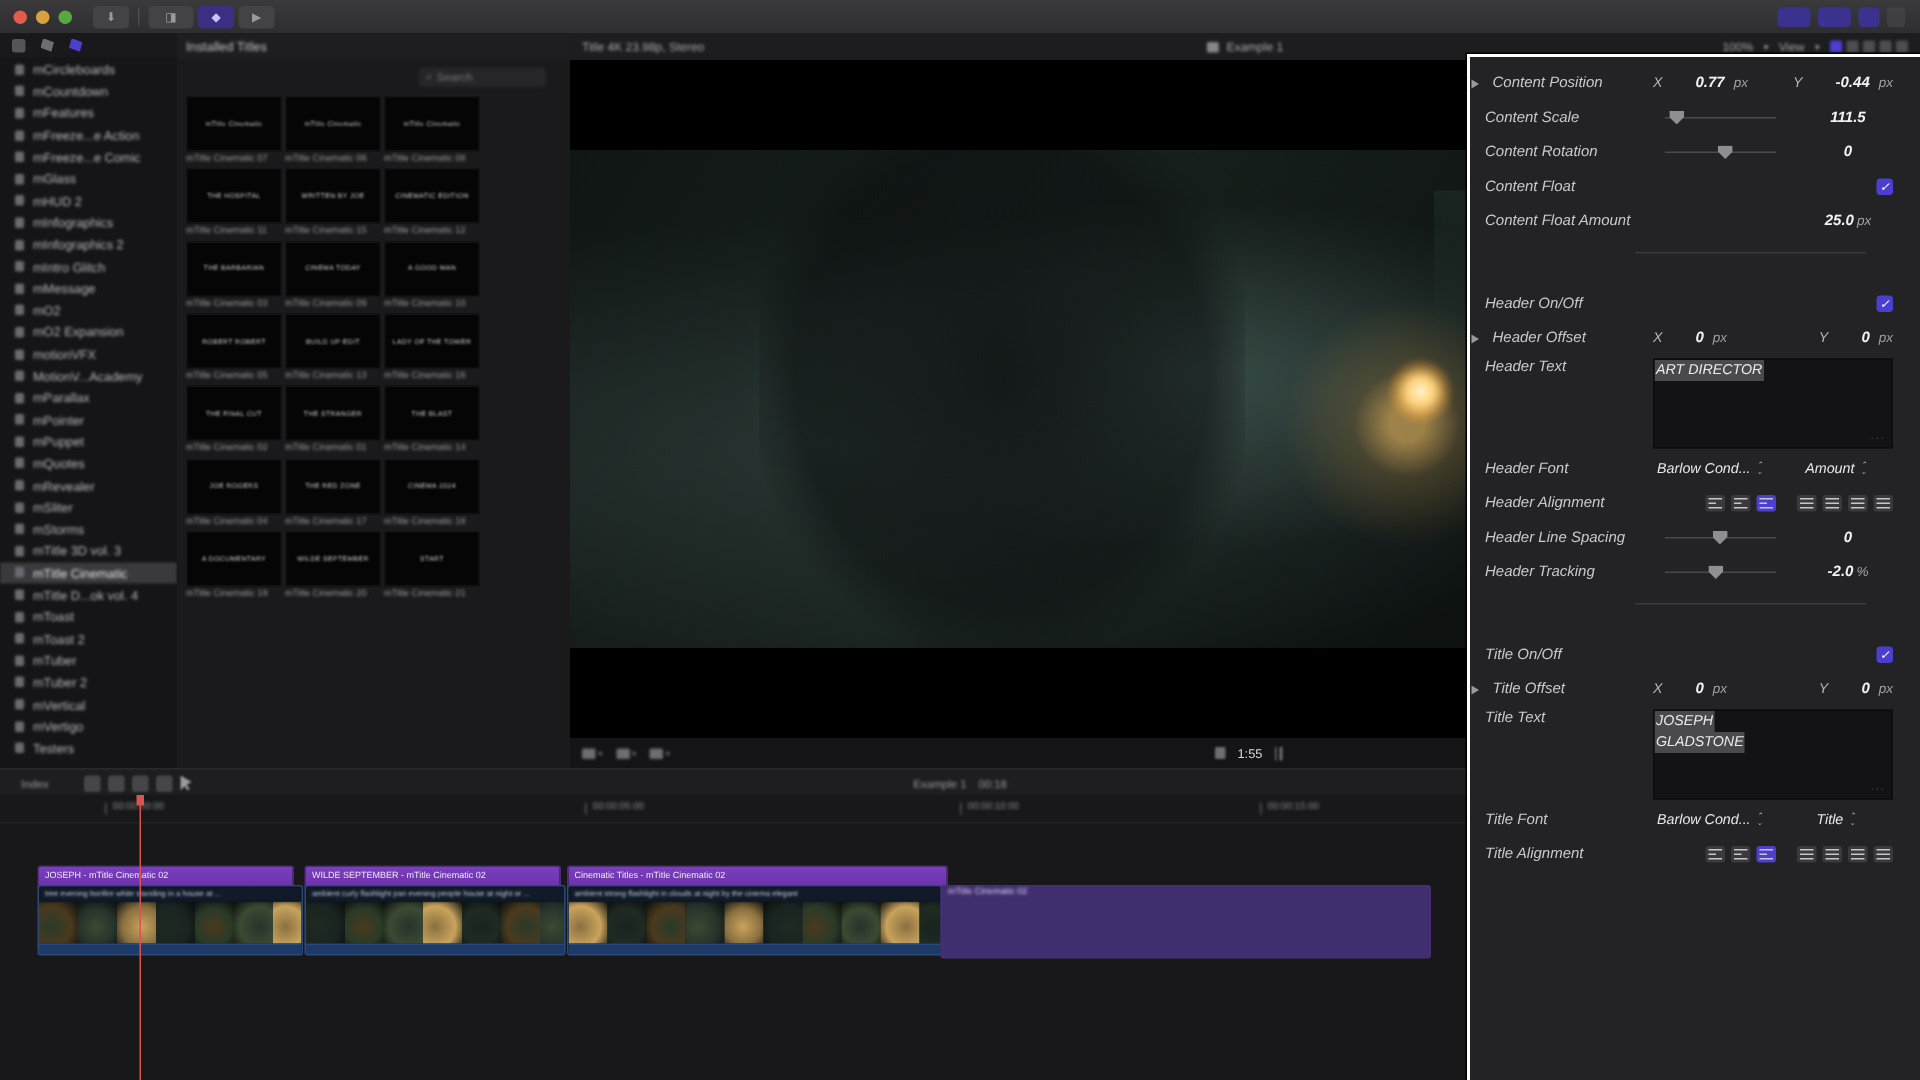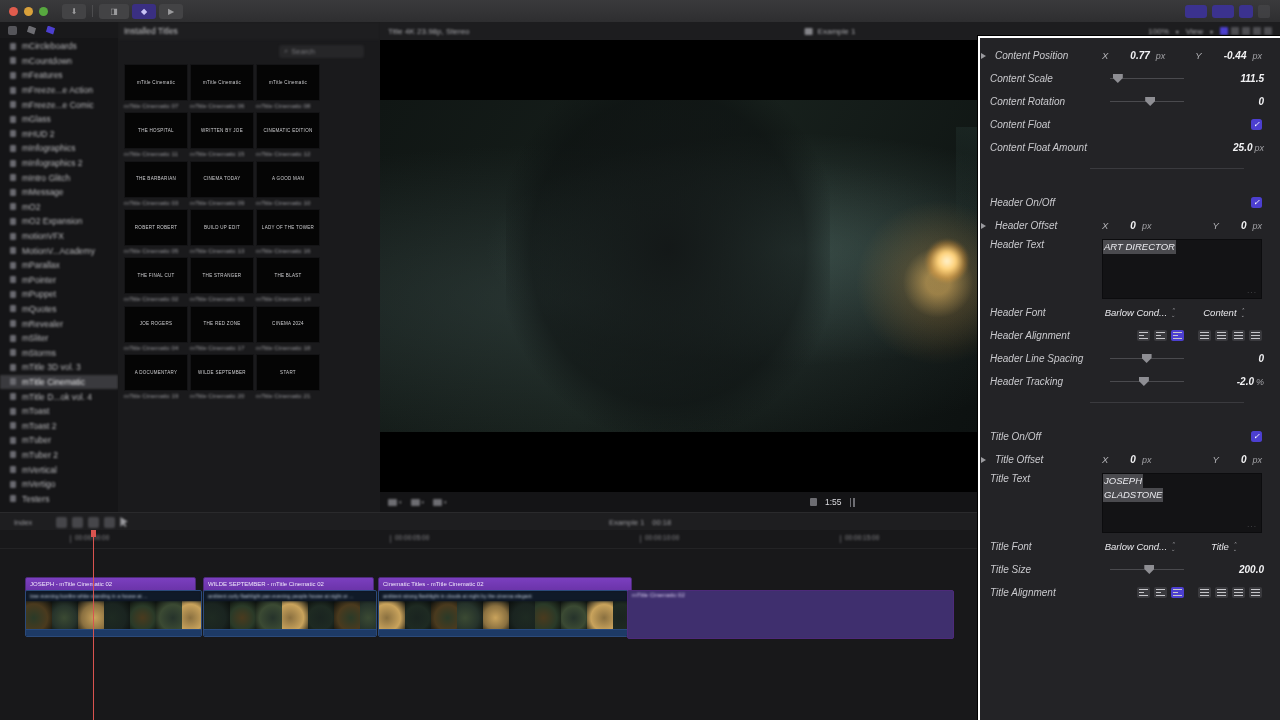--- a/index.html
+++ b/index.html
@@ -165,21 +165,21 @@
   .axis{color:#b4b4b8;font-size:9.5px;}
   .num{color:#f2f2f4;font-weight:bold;font-size:10px;}
   .unit{color:#a2a2a6;font-size:9px;margin-left:2px;}
   .xy{display:flex;align-items:center;flex:1;justify-content:space-between;padding-right:2px;}
   .xy .pair{display:flex;align-items:baseline;gap:4px;}
   .xy .pair .axis{margin-right:18px;}
   .slider{flex:1;height:14px;position:relative;display:flex;align-items:center;margin-right:8px;}
   .slider .track{position:absolute;left:8px;right:8px;height:1px;background:#4a4a4e;}
   .slider .knob{position:absolute;width:10px;height:9px;background:#8e8e93;
     clip-path:polygon(0 0,100% 0,100% 45%,50% 100%,0 45%);}
-  .valright{width:64px;text-align:right;color:#f2f2f4;font-weight:bold;}
+  .valright{width:64px;text-align:center;color:#f2f2f4;font-weight:bold;}
   .valright .unit{font-weight:normal;}
   .chk{width:11px;height:11px;border-radius:2.5px;background:#4c3fd0;
     display:flex;align-items:center;justify-content:center;margin-left:auto;
     margin-right:2px;color:#fff;font-size:8px;line-height:1;}
   .textarea{flex:1;height:58px;background:#131315;border:1px solid #0c0c0e;
     margin-right:2px;position:relative;overflow:hidden;}
   .textarea .sel{background:#4a4a4e;color:#eaeaee;font-size:9.5px;
     display:inline-block;padding:0 1px;line-height:14px;}
   .textarea .grip{position:absolute;right:4px;bottom:2px;color:#4e4e52;font-size:7px;letter-spacing:1px;}
   .popup{flex:1;display:flex;gap:8px;margin-right:2px;}
@@ -734,21 +734,21 @@
         <div class="row">
           <div class="lbl">
             <span>Header Font</span>
           </div>
           <div class="popup">
             <div class="pop">
               <span>Barlow Cond...</span>
               <span class="st" style="font-size: 5px; line-height: 5px;">⌃<br>⌄</span>
             </div>
             <div class="pop">
-              <span>Content</span>
+              <span>Amount</span>
               <span class="st" style="font-size: 5px; line-height: 5px;">⌃<br>⌄</span>
             </div>
           </div>
         </div>
         <div class="row">
           <div class="lbl">
             <span>Header Alignment</span>
           </div>
           <div class="aligns">
             <div class="ab">
@@ -868,30 +868,20 @@
               <span class="st" style="font-size: 5px; line-height: 5px;">⌃<br>⌄</span>
             </div>
             <div class="pop">
               <span>Title</span>
               <span class="st" style="font-size: 5px; line-height: 5px;">⌃<br>⌄</span>
             </div>
           </div>
         </div>
         <div class="row">
           <div class="lbl">
-            <span>Title Size</span>
-          </div>
-          <div class="slider">
-            <div class="track"></div>
-            <div class="knob" style="left: 47%;"></div>
-          </div>
-          <div class="valright"><span class="num">200.0</span></div>
-        </div>
-        <div class="row">
-          <div class="lbl">
             <span>Title Alignment</span>
           </div>
           <div class="aligns">
             <div class="ab">
               <div class="g">
                 <u style="width: 100%;"></u>
                 <u style="width: 60%;"></u>
                 <u style="width: 100%;"></u>
               </div>
             </div>

